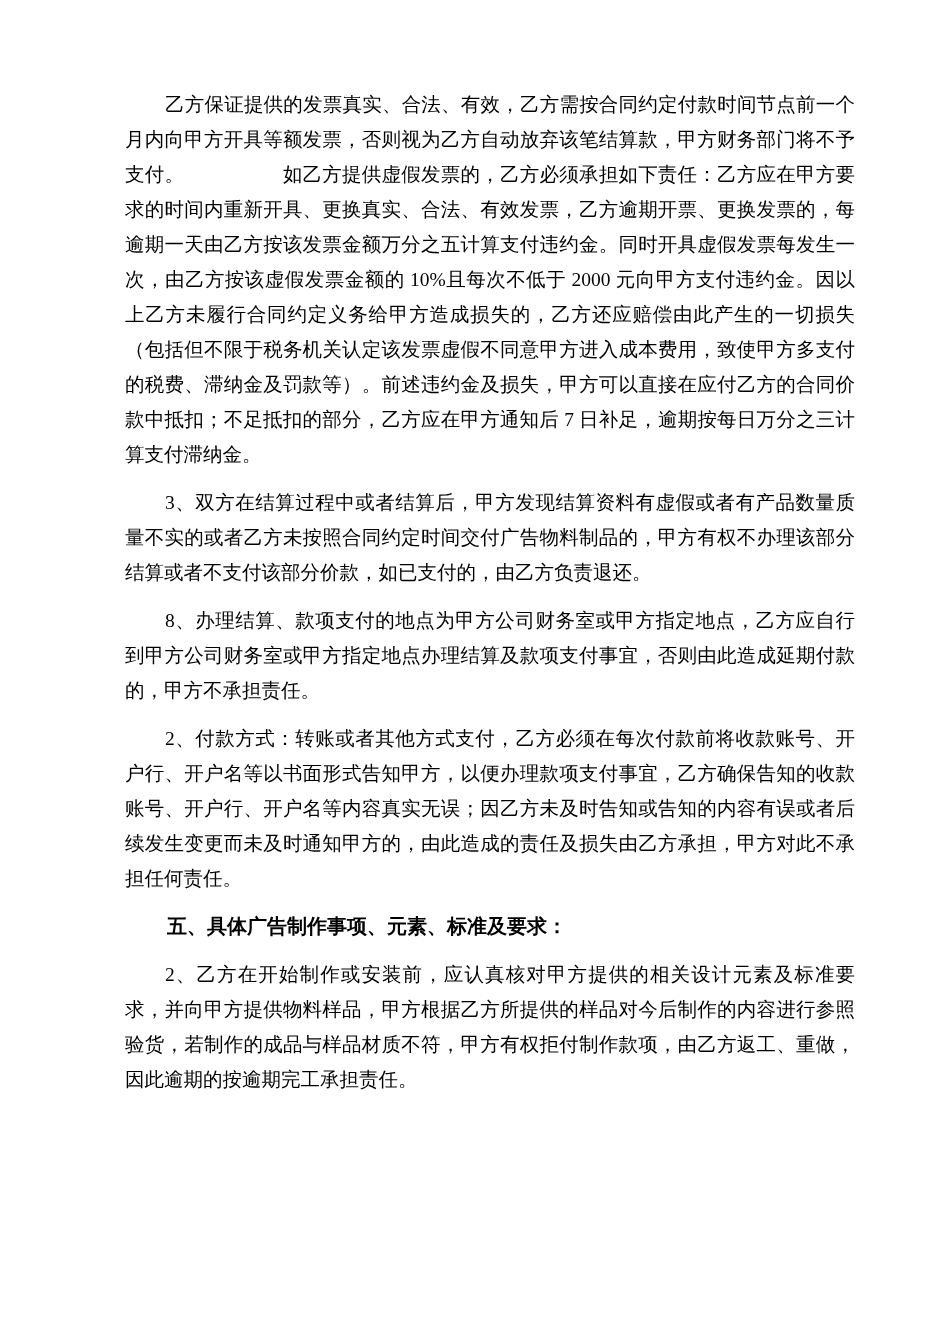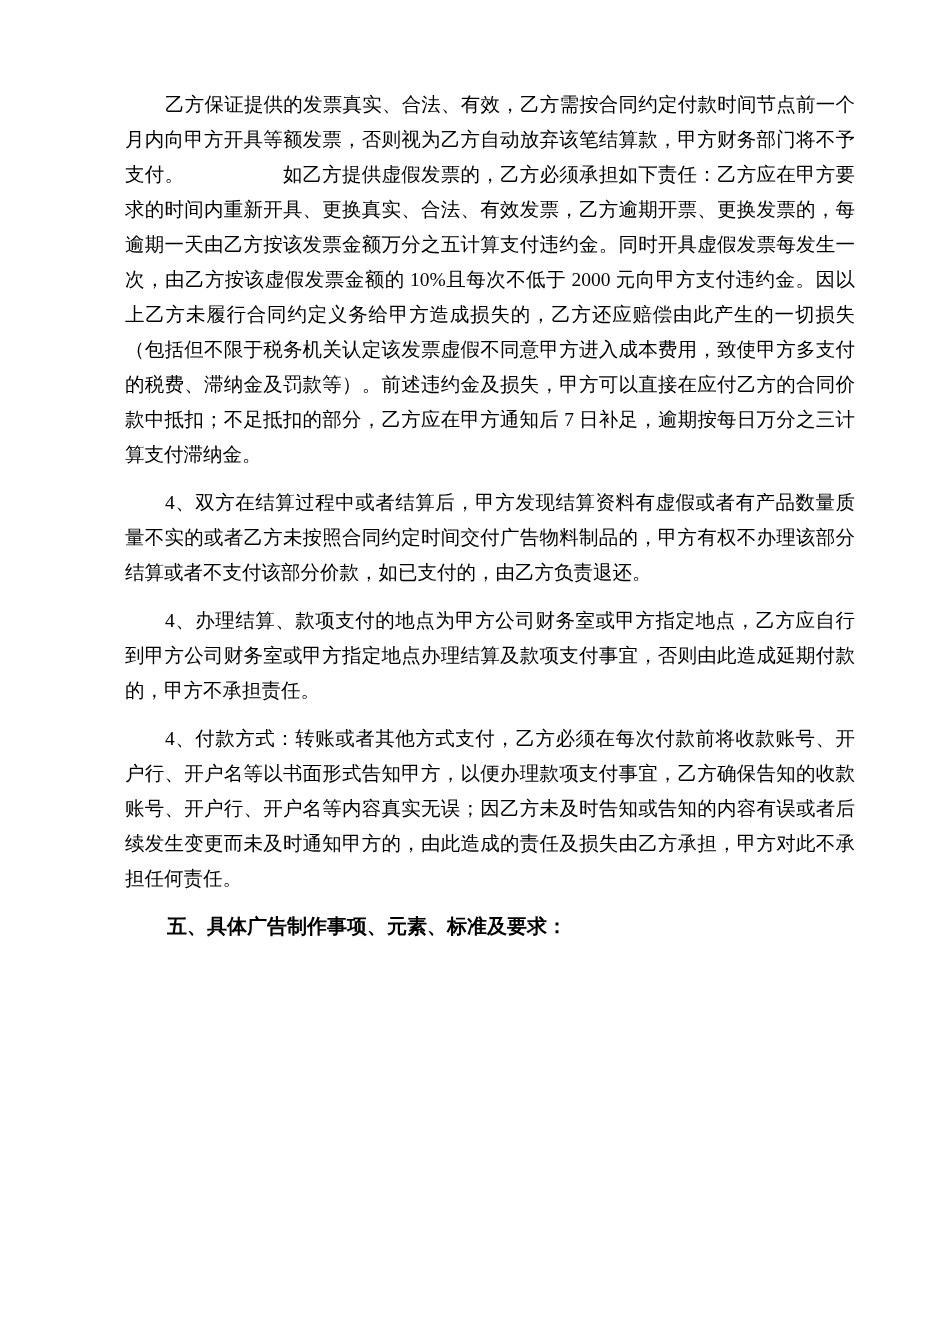--- a/index.html
+++ b/index.html
@@ -37,23 +37,24 @@
     white-space: pre;
   }
 </style>
 </head>
 <body>
 
 <div class="page">
 
   <p class="para">乙方保证提供的发票真实、合法、有效，乙方需按合同约定付款时间节点前一个月内向甲方开具等额发票，否则视为乙方自动放弃该笔结算款，甲方财务部门将不予支付。　　　　　如乙方提供虚假发票的，乙方必须承担如下责任：乙方应在甲方要求的时间内重新开具、更换真实、合法、有效发票，乙方逾期开票、更换发票的，每逾期一天由乙方按该发票金额万分之五计算支付违约金。同时开具虚假发票每发生一次，由乙方按该虚假发票金额的 10%且每次不低于 2000 元向甲方支付违约金。因以上乙方未履行合同约定义务给甲方造成损失的，乙方还应赔偿由此产生的一切损失（包括但不限于税务机关认定该发票虚假不同意甲方进入成本费用，致使甲方多支付的税费、滞纳金及罚款等）。前述违约金及损失，甲方可以直接在应付乙方的合同价款中抵扣；不足抵扣的部分，乙方应在甲方通知后 7 日补足，逾期按每日万分之三计算支付滞纳金。</p>
 
-  <p class="para">4、双方在结算过程中或者结算后，甲方发现结算资料有虚假或者有产品数量质量不实的或者乙方未按照合同约定时间交付广告物料制品的，甲方有权不办理该部分结算或者不支付该部分价款，如已支付的，由乙方负责退还。</p>
+  <p class="para">3、双方在结算过程中或者结算后，甲方发现结算资料有虚假或者有产品数量质量不实的或者乙方未按照合同约定时间交付广告物料制品的，甲方有权不办理该部分结算或者不支付该部分价款，如已支付的，由乙方负责退还。</p>
 
-  <p class="para">4、办理结算、款项支付的地点为甲方公司财务室或甲方指定地点，乙方应自行到甲方公司财务室或甲方指定地点办理结算及款项支付事宜，否则由此造成延期付款的，甲方不承担责任。</p>
+  <p class="para">8、办理结算、款项支付的地点为甲方公司财务室或甲方指定地点，乙方应自行到甲方公司财务室或甲方指定地点办理结算及款项支付事宜，否则由此造成延期付款的，甲方不承担责任。</p>
 
-  <p class="para">4、付款方式：转账或者其他方式支付，乙方必须在每次付款前将收款账号、开户行、开户名等以书面形式告知甲方，以便办理款项支付事宜，乙方确保告知的收款账号、开户行、开户名等内容真实无误；因乙方未及时告知或告知的内容有误或者后续发生变更而未及时通知甲方的，由此造成的责任及损失由乙方承担，甲方对此不承担任何责任。</p>
+  <p class="para">2、付款方式：转账或者其他方式支付，乙方必须在每次付款前将收款账号、开户行、开户名等以书面形式告知甲方，以便办理款项支付事宜，乙方确保告知的收款账号、开户行、开户名等内容真实无误；因乙方未及时告知或告知的内容有误或者后续发生变更而未及时通知甲方的，由此造成的责任及损失由乙方承担，甲方对此不承担任何责任。</p>
 
   <h2 class="heading">五、具体广告制作事项、元素、标准及要求：</h2>
 
 
+  <p class="para">2、乙方在开始制作或安装前，应认真核对甲方提供的相关设计元素及标准要求，并向甲方提供物料样品，甲方根据乙方所提供的样品对今后制作的内容进行参照验货，若制作的成品与样品材质不符，甲方有权拒付制作款项，由乙方返工、重做，因此逾期的按逾期完工承担责任。</p>
 
 </div>
 
 </body></html>

